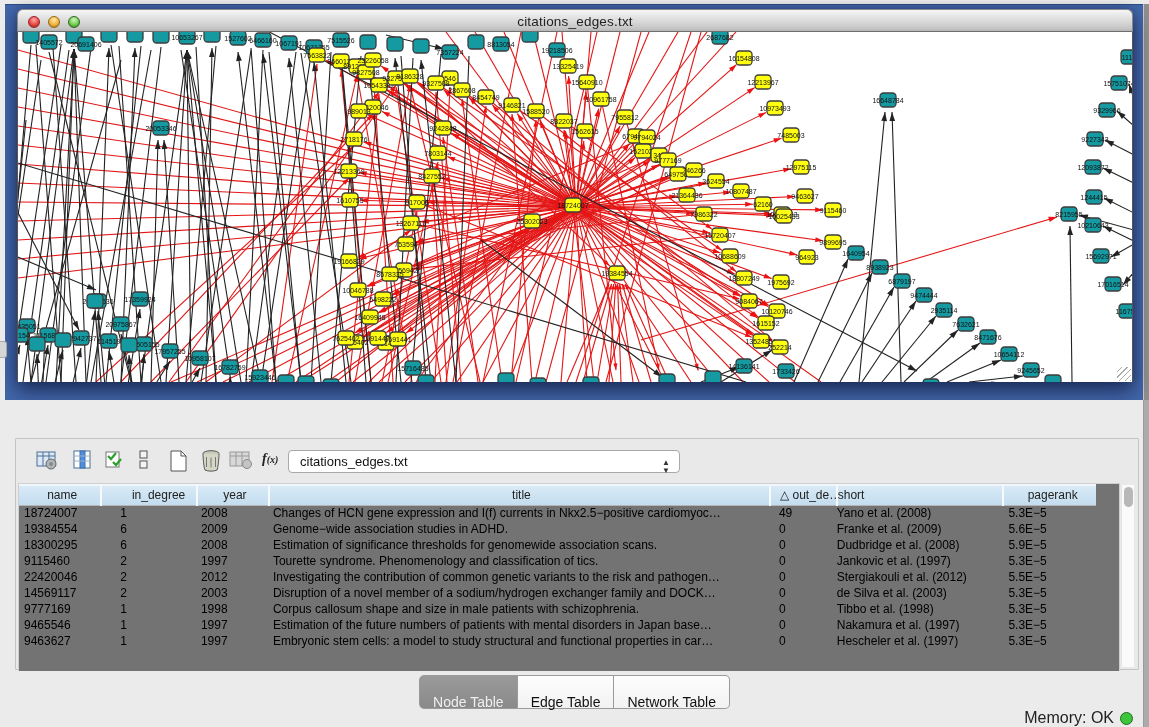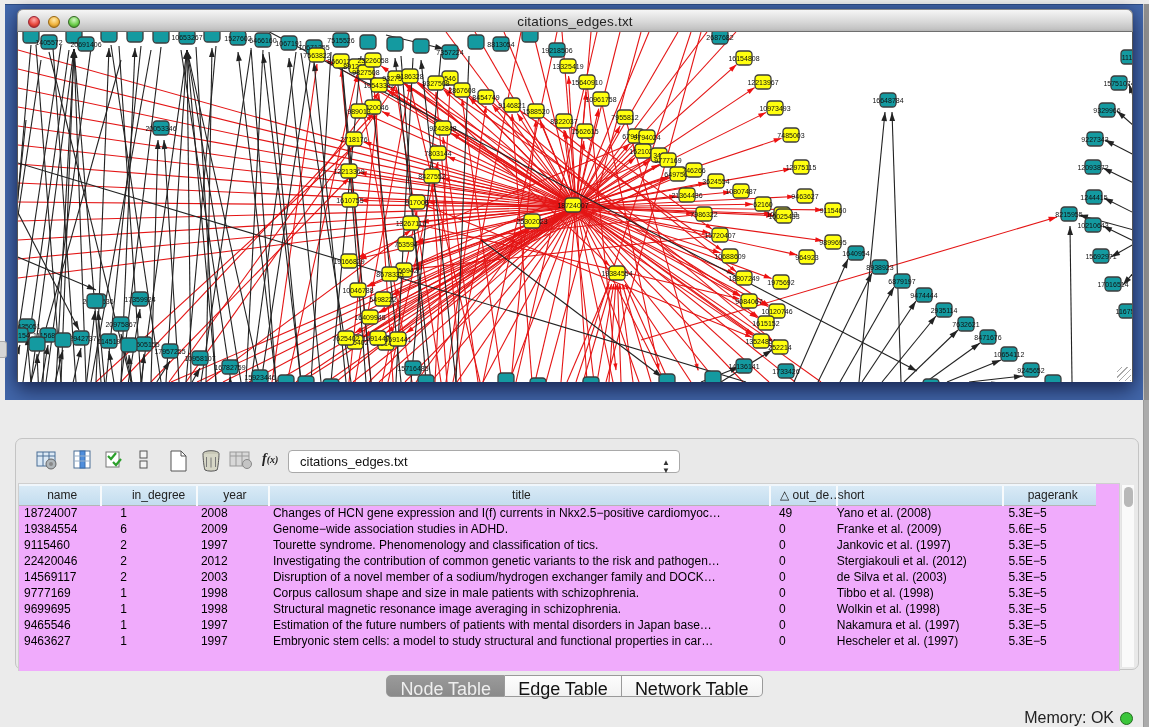--- a/index.html
+++ b/index.html
@@ -17,40 +17,40 @@
 #ly{left:30px;background:radial-gradient(circle at 50% 30%,#ffe9a8,#f0b43f 55%,#9a6a10);border:1px solid #961;}
 #lg{left:50px;background:radial-gradient(circle at 50% 30%,#d2f5c3,#6fcf4e 55%,#2e7d18);border:1px solid #362;}
 #canvas{position:absolute;left:0;top:23px;width:1116px;height:350px;background:#fff;overflow:hidden;border-left:1px solid #555;border-right:1px solid #555}
 #grip{position:absolute;right:1px;bottom:1px;width:14px;height:14px;
 background:repeating-linear-gradient(135deg,transparent 0 3px,#aaa 3px 4px)}
 #tablepanel{position:absolute;left:0;top:400px;width:1149px;height:327px;background:#ebebeb}
 #tpbar{position:absolute;left:0;top:5px;width:1141px;height:26px;background:linear-gradient(#ededed,#e2e2e2);border-top:1px solid #f8f8f8;border-bottom:1px solid #d0d0d0}
 #tpbar .t{position:absolute;left:11px;top:5px;font-size:13px;color:#333}
 #tpclose{position:absolute;left:1122px;top:5px;font-size:14px;font-weight:bold;color:#111}
 #tpfloat{position:absolute;left:1098px;top:6px;width:14px;height:14px}
-#card{position:absolute;left:15px;top:38px;width:1124px;height:633px;background:#e9e9e9;border:1px solid #c4c4c4;border-radius:7px;height:232px}
+#card{position:absolute;left:15px;top:38px;width:1124px;height:633px;background:#e9e9e9;border:1px solid #c4c4c4;border-radius:1px;height:232px}
 #toolbar{position:absolute;left:0;top:0;width:100%;height:44px}
 .ticon{position:absolute;top:10px}
 #combo{position:absolute;left:272px;top:11px;width:392px;height:23px;background:#fff;border:1px solid #a9a9a9;border-radius:4px;font-size:13px;color:#111;line-height:21px;padding-left:11px}
-#tblwrap{position:absolute;left:2px;top:44px;width:1102px;height:188px;background:#f0abfc;overflow:hidden;border:1px solid #cfcfcf;border-bottom:none}
+#tblwrap{position:absolute;left:2px;top:44px;width:1102px;height:188px;background:#737373;overflow:hidden;border:1px solid #cfcfcf;border-bottom:none}
 table{border-collapse:collapse;table-layout:fixed;width:1077px;font-size:12px}
 th{background:linear-gradient(#d9eaf6,#c3ddef);border-left:2px solid #f7fafc;border-top:2px solid #f0f6fb;border-bottom:1px solid #b5b5b5;height:20px;font-weight:normal;color:#222;font-size:12px;white-space:nowrap;overflow:hidden}
 th:first-child{border-left:none}
 td{height:16px;color:#000;white-space:nowrap;overflow:hidden;padding:0}
 .c0{width:80px;padding-left:5px}
 .c1{width:93px;padding-left:19px}
 .c2{width:70px;padding-left:4px}
 .c3{width:487px;padding-left:4px}
 .c4{width:65px;padding-left:9px}
 .c5{width:162px;text-align:left}
 .c6{width:90px;padding-left:5px}
 #vscroll{position:absolute;right:4px;top:46px;width:13px;height:182px;background:#fafafa;border-left:1px solid #e3e3e3}
 #vthumb{position:absolute;left:2px;top:2px;width:9px;height:20px;background:#b8b8b8;border-radius:5px}
 #tabs{position:absolute;left:0;top:275px;width:1149px;height:22px;text-align:center}
-.seg{display:inline-block;height:22px;line-height:21px;font-size:18px;padding:3px 13px;background:linear-gradient(#fdfdfd,#f2f2f2);border:1px solid #9a9a9a;border-left:none;color:#111}
+.seg{display:inline-block;height:22px;line-height:21px;font-size:14px;padding:16px 13px;background:linear-gradient(#fdfdfd,#f2f2f2);border:1px solid #9a9a9a;border-left:none;color:#111}
 .seg.first{border-radius:5px 0 0 5px;border-left:1px solid #9a9a9a}
 .seg.last{border-radius:0 5px 5px 0}
 .seg.sel{background:linear-gradient(#9a9a9a,#8a8a8a);color:#efefef}
 #status{position:absolute;right:16px;top:309px;font-size:16px;color:#222}
 #status .dot{display:inline-block;width:13px;height:13px;border-radius:50%;background:#3bc63b;border:1.5px solid #22691f;vertical-align:-2px;margin-left:6px}
 </style></head>
 <body>
 <div id="root">
   <div id="topstrip"></div>
   <div id="desktop"></div>
@@ -926,20 +926,29 @@
 <tr>
                 <td class="c0">19384554</td>
                 <td class="c1">6</td>
                 <td class="c2">2009</td>
                 <td class="c3">Genome−wide association studies in ADHD.</td>
                 <td class="c4">0</td>
                 <td class="c5">Franke et al. (2009)</td>
                 <td class="c6">5.6E−5</td>
               </tr>
 <tr>
+                <td class="c0">18300295</td>
+                <td class="c1">6</td>
+                <td class="c2">2008</td>
+                <td class="c3">Estimation of significance thresholds for genomewide association scans.</td>
+                <td class="c4">0</td>
+                <td class="c5">Dudbridge et al. (2008)</td>
+                <td class="c6">5.9E−5</td>
+              </tr>
+<tr>
                 <td class="c0">9115460</td>
                 <td class="c1">2</td>
                 <td class="c2">1997</td>
                 <td class="c3">Tourette syndrome. Phenomenology and classification of tics.</td>
                 <td class="c4">0</td>
                 <td class="c5">Jankovic et al. (1997)</td>
                 <td class="c6">5.3E−5</td>
               </tr>
 <tr>
                 <td class="c0">22420046</td>
@@ -962,29 +971,20 @@
 <tr>
                 <td class="c0">9777169</td>
                 <td class="c1">1</td>
                 <td class="c2">1998</td>
                 <td class="c3">Corpus callosum shape and size in male patients with schizophrenia.</td>
                 <td class="c4">0</td>
                 <td class="c5">Tibbo et al. (1998)</td>
                 <td class="c6">5.3E−5</td>
               </tr>
 <tr>
-                <td class="c0">9699695</td>
-                <td class="c1">1</td>
-                <td class="c2">1998</td>
-                <td class="c3">Structural magnetic resonance image averaging in schizophrenia.</td>
-                <td class="c4">0</td>
-                <td class="c5">Wolkin et al. (1998)</td>
-                <td class="c6">5.3E−5</td>
-              </tr>
-<tr>
                 <td class="c0">9465546</td>
                 <td class="c1">1</td>
                 <td class="c2">1997</td>
                 <td class="c3">Estimation of the future numbers of patients with mental disorders in Japan base…</td>
                 <td class="c4">0</td>
                 <td class="c5">Nakamura et al. (1997)</td>
                 <td class="c6">5.3E−5</td>
               </tr>
 <tr>
                 <td class="c0">9463627</td>

